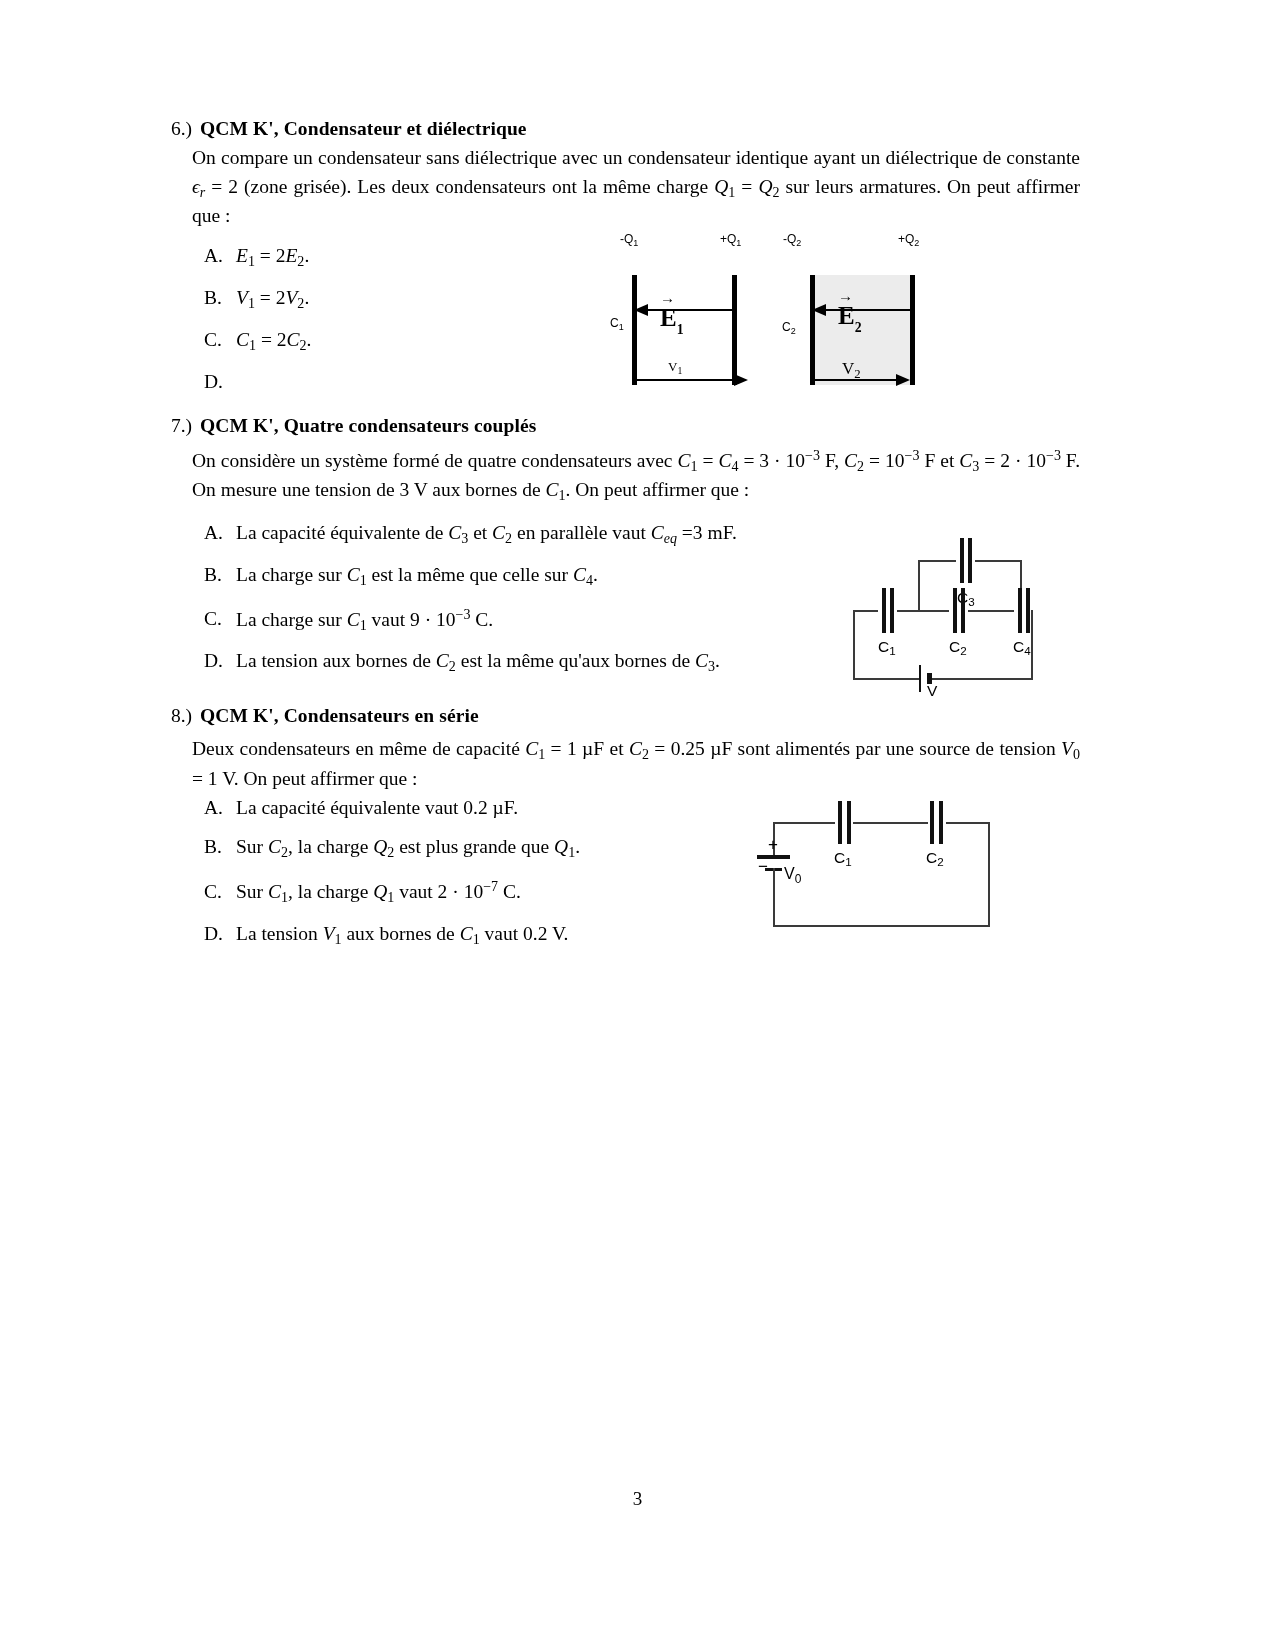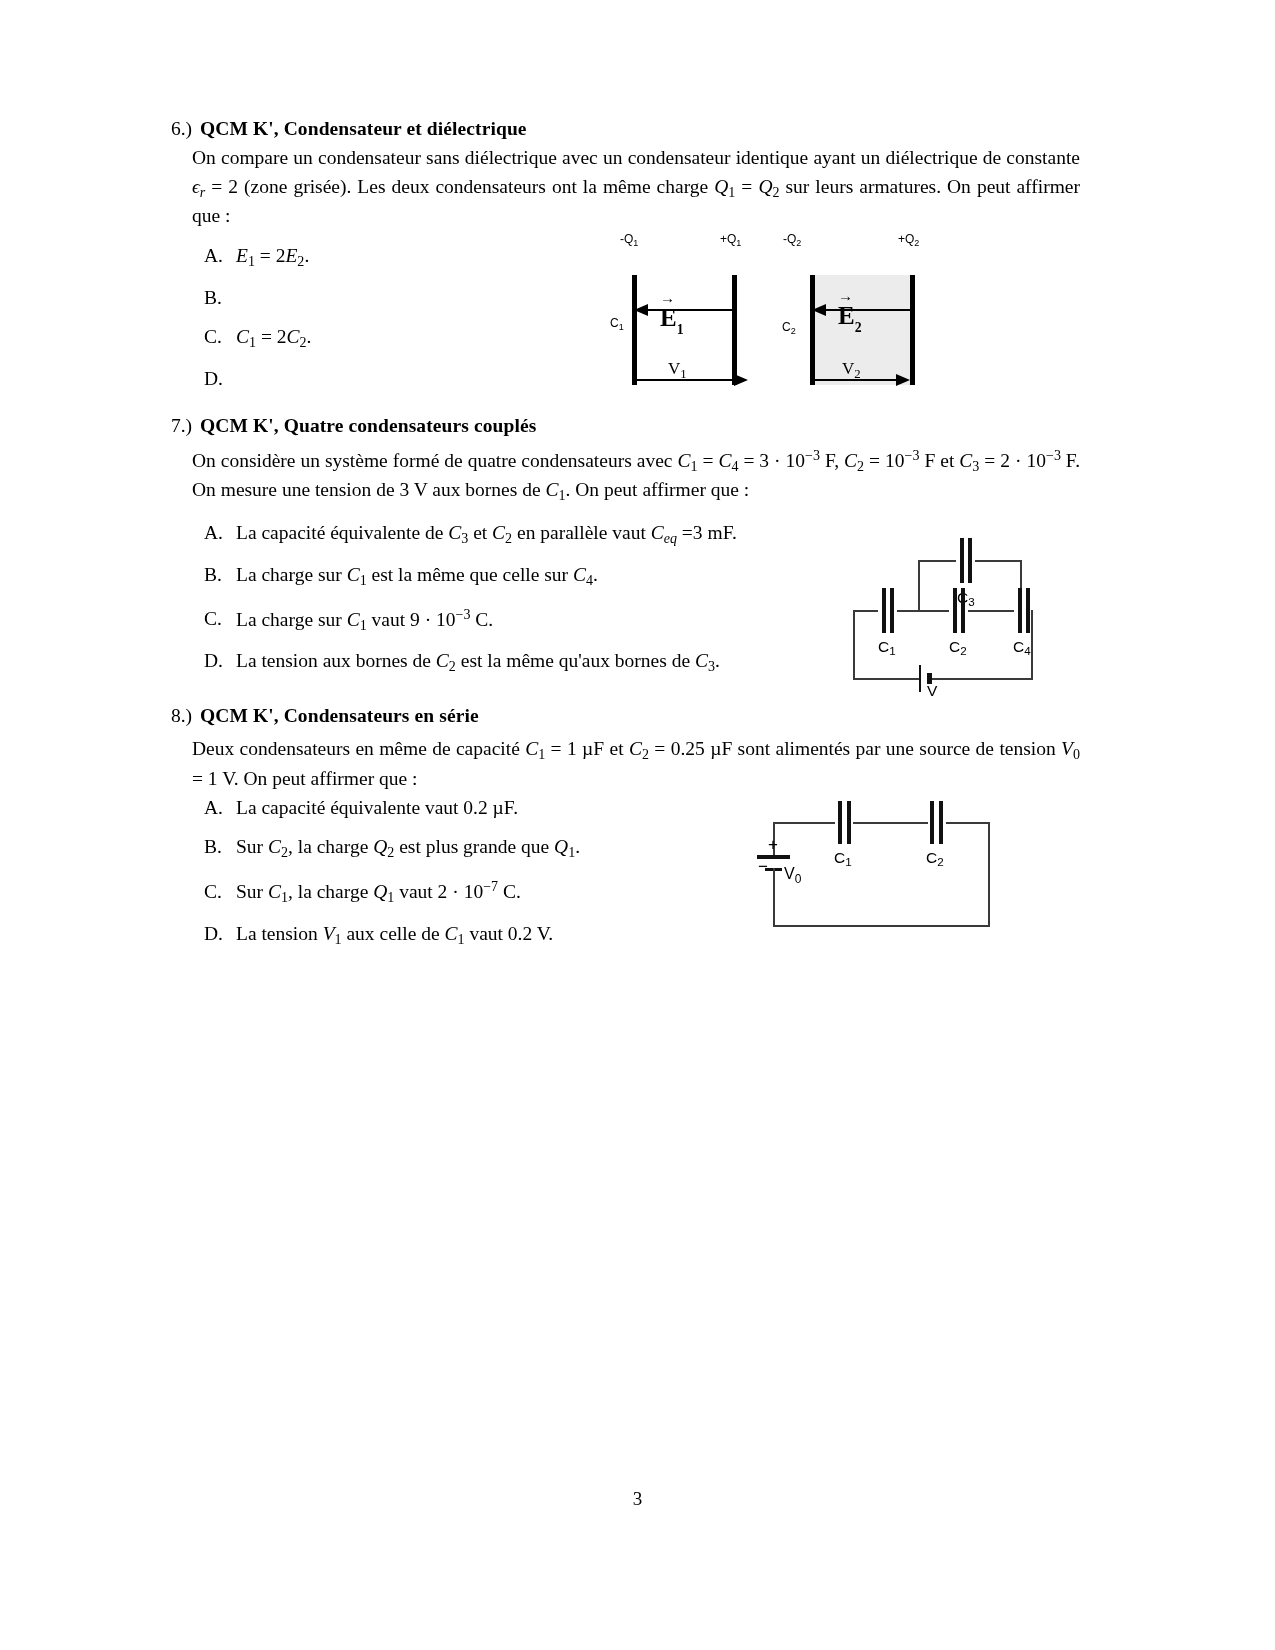--- a/index.html
+++ b/index.html
@@ -166,20 +166,21 @@
       <span>armatures. On peut affirmer que :</span>
     </div>
 
     <div class="opts" style="width:420px; margin-top:14px;">
       <div class="opt">
         <span class="optlbl">A.</span>
         <span class="opttxt"><i class="v">E</i><sub class="sn">1</sub><span> = </span><span>2</span><i class="v">E</i><sub class="sn">2</sub><span>.</span></span>
       </div>
       <div class="opt">
         <span class="optlbl">B.</span>
+        <span class="opttxt"><i class="v">V</i><sub class="sn">1</sub><span> = </span><span>2</span><i class="v">V</i><sub class="sn">2</sub><span>.</span></span>
       </div>
       <div class="opt">
         <span class="optlbl">C.</span>
         <span class="opttxt"><i class="v">C</i><sub class="sn">1</sub><span> = </span><span>2</span><i class="v">C</i><sub class="sn">2</sub><span>.</span></span>
       </div>
       <div class="opt">
         <span class="optlbl">D.</span>
       </div>
     </div>
   </div>
@@ -236,21 +237,21 @@
         <span>E</span></span><sub>2</sub>
     </div>
 
     <div class="figlabel" style="left:0px; top:84px;">
       <span>C</span><sub>1</sub>
     </div>
     <div class="figlabel" style="left:172px; top:88px;">
       <span>C</span><sub>2</sub>
     </div>
 
-    <div class="figlabel" style="left:58px; top:127px; font-family:'Liberation Serif',serif; font-size:17px;">
+    <div class="figlabel" style="left:58px; top:127px; font-family:'Liberation Serif',serif; font-size:13px;">
       <span>V</span><sub>1</sub>
     </div>
     <div class="figlabel" style="left:232px; top:127px; font-family:'Liberation Serif',serif; font-size:17px;">
       <span>V</span><sub>2</sub>
     </div>
   </div>
 
   <div class="qblock" style="left:150px; top:415px; width:930px;">
     <div class="qhead">
       <span class="qnum">7.)</span>
@@ -361,21 +362,21 @@
       <div class="opt">
         <span class="optlbl">B.</span>
         <span class="opttxt"><span>Sur </span><i class="v">C</i><sub class="sn">2</sub><span>, la charge </span><i class="v">Q</i><sub class="sn">2</sub><span> est plus grande que </span><i class="v">Q</i><sub class="sn">1</sub><span>.</span></span>
       </div>
       <div class="opt">
         <span class="optlbl">C.</span>
         <span class="opttxt"><span>Sur </span><i class="v">C</i><sub class="sn">1</sub><span>, la charge </span><i class="v">Q</i><sub class="sn">1</sub><span> vaut 2</span><span> · </span><span>10</span><sup class="e">−7</sup><span> C.</span></span>
       </div>
       <div class="opt">
         <span class="optlbl">D.</span>
-        <span class="opttxt"><span>La tension </span><i class="v">V</i><sub class="sn">1</sub><span> aux celle de </span><i class="v">C</i><sub class="sn">1</sub><span> vaut 0.2 V.</span></span>
+        <span class="opttxt"><span>La tension </span><i class="v">V</i><sub class="sn">1</sub><span> aux bornes de </span><i class="v">C</i><sub class="sn">1</sub><span> vaut 0.2 V.</span></span>
       </div>
     </div>
   </div>
 
   <div class="fig-series">
 
     <div class="wire h" style="left:18px; top:27px; width:62px;"></div>
     <div class="wire h" style="left:98px; top:27px; width:75px;"></div>
     <div class="wire h" style="left:191px; top:27px; width:44px;"></div>
 

